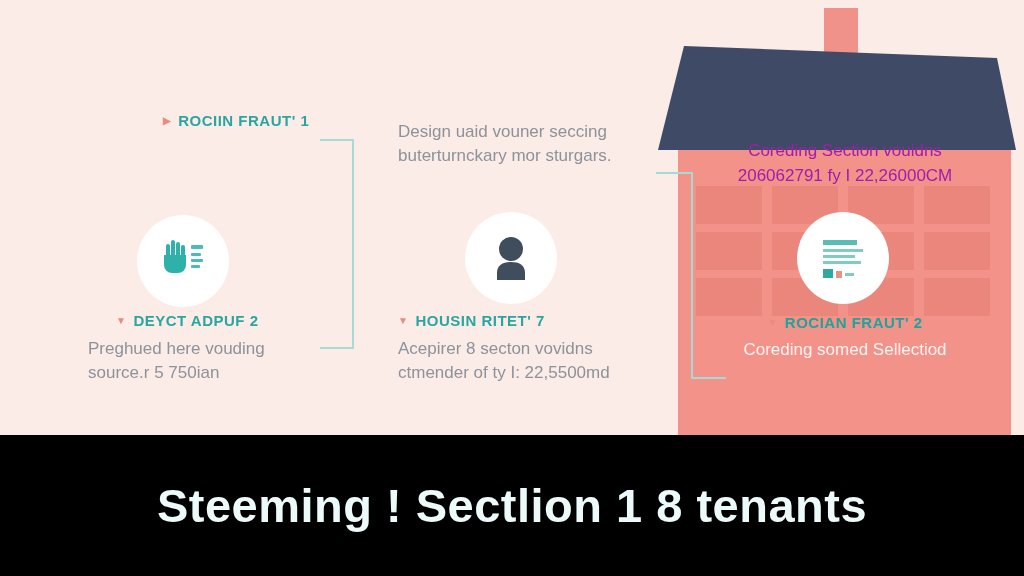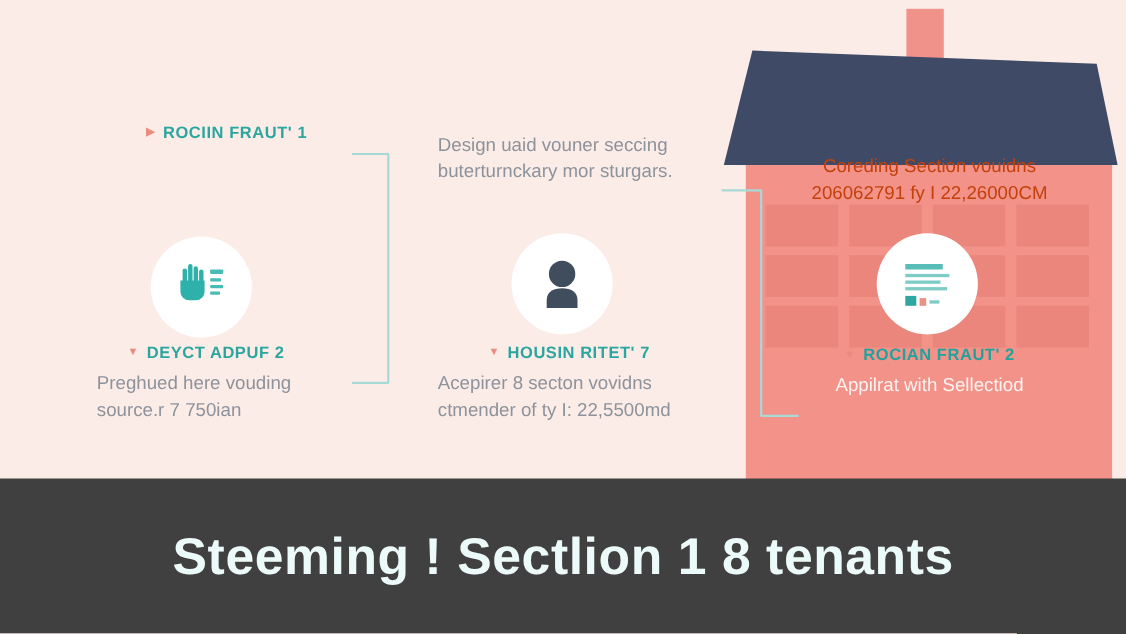--- a/index.html
+++ b/index.html
@@ -6,40 +6,40 @@
   .stage{
     position:relative;width:1024px;height:576px;overflow:hidden;
     background:#fbece7;font-family:"Liberation Sans",sans-serif;
   }
   
   .chimney{position:absolute;left:824px;top:8px;width:34px;height:52px;background:#f0928a;}
   .house-body{position:absolute;left:678px;top:148px;width:333px;height:288px;background:#f29289;}
   .windows{position:absolute;left:18px;top:38px;display:grid;grid-template-columns:repeat(4,66px);grid-auto-rows:38px;gap:8px 10px;}
   .pane{background:#ea867c;display:block;}
   svg.decor{position:absolute;left:0;top:0;width:1024px;height:576px;pointer-events:none;}
-  .house-caption{position:absolute;left:682px;top:139px;width:326px;text-align:center;color:#c2410c;font-size:17px;line-height:1.45;}
+  .house-caption{position:absolute;left:682px;top:139px;width:326px;text-align:center;color:#a21caf;font-size:17px;line-height:1.45;}
   
   .circle{position:absolute;width:92px;height:92px;border-radius:50%;background:#ffffff;display:flex;align-items:center;justify-content:center;}
   .c1{left:137px;top:215px;}
   .c2{left:465px;top:212px;}
   .c3{left:797px;top:212px;}
   
   .step{position:absolute;}
   .step-title{font-weight:bold;font-size:15px;color:#2ba69f;letter-spacing:.5px;white-space:nowrap;}
   .marker{color:#ea8b7e;font-size:10px;margin-right:7px;position:relative;top:-2px;}
   .step-body{margin-top:8px;font-size:17px;line-height:1.42;color:#8d929b;}
-  .s1{left:85px;top:112px;width:235px;} .s1 .step-title{padding-left:48px;}
+  .s1{left:85px;top:112px;width:235px;} .s1 .step-title{margin-left:30px;padding-left:48px;}
   .s2{left:88px;top:312px;width:225px;} .s2 .step-title{margin-left:28px;}
   .s3{left:398px;top:112px;width:245px;} .s3 .step-title{margin-left:30px;}
-  .s4{left:398px;top:312px;width:252px;} .s4 .step-title{margin-left:46px;}
+  .s4{left:398px;top:312px;width:252px;} .s4 .step-title{}
   .house-step{position:absolute;left:690px;top:314px;width:310px;text-align:center;}
   .house-step .step-title{color:#1fa39c;}
   .house-step .hbody{color:#fdf3f1;font-size:17px;line-height:1.4;margin-top:7px;}
   
-  .banner{position:absolute;left:0;top:435px;width:1024px;height:141px;background:#404040;}
+  .banner{position:absolute;left:0;top:435px;width:1024px;height:141px;background:#000000;}
   .banner-text{
     width:100%;height:100%;display:flex;align-items:center;justify-content:center;
     color:#ecfbf9;font-weight:bold;font-size:47px;letter-spacing:.5px;
     font-family:"Liberation Sans",sans-serif;
   }
 </style>
 </head>
 <body>
 
 <div class="stage">
@@ -114,40 +114,40 @@
   <div class="step s1">
     <div class="step-title">
       <span class="marker">▶</span><span>ROCIIN FRAUT' 1</span>
     </div>
   </div>
 
   <div class="step s2">
     <div class="step-title">
       <span class="marker">▼</span><span>DEYCT ADPUF 2</span>
     </div>
-    <div class="step-body">Preghued here vouding source.r 7 750ian</div>
+    <div class="step-body">Preghued here vouding source.r 5 750ian</div>
   </div>
 
   <div class="step s3">
     <div class="step-body">Design uaid vouner seccing buterturnckary mor sturgars.</div>
   </div>
 
   <div class="step s4">
     <div class="step-title">
       <span class="marker">▼</span><span>HOUSIN RITET' 7</span>
     </div>
     <div class="step-body">Acepirer 8 secton vovidns ctmender of ty I: 22,5500md</div>
   </div>
 
   <div class="house-step">
     <div class="step-title">
       <span class="marker">▼</span><span>ROCIAN FRAUT' 2</span>
     </div>
     <div class="hbody">
-      <div>Appilrat with Sellectiod</div>
+      <div>Coreding somed Sellectiod</div>
     </div>
   </div>
 
   <div class="banner">
     <div class="banner-text">Steeming ! Sectlion 1 8 tenants</div>
   </div>
 
 </div>
 
 </body></html>

